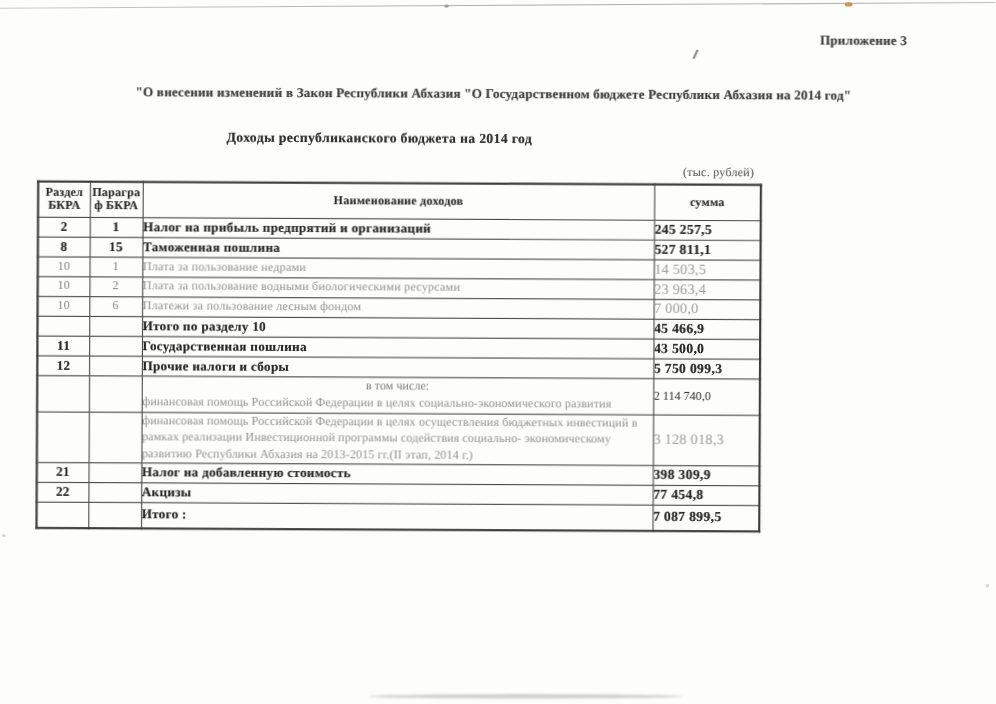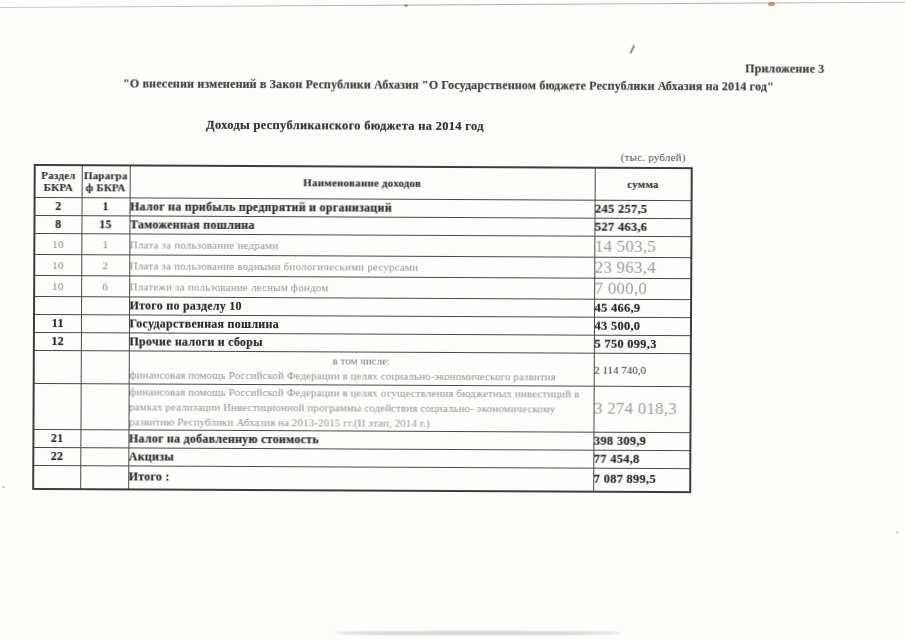--- a/index.html
+++ b/index.html
@@ -32,21 +32,21 @@
   }
   .scan-speck-a{position:absolute;left:2px;top:486px;width:3px;height:2px;background:#bbb;opacity:.7;}
   .scan-speck-b{position:absolute;left:896px;top:531px;width:3px;height:3px;background:#c4c4c4;opacity:.6;}
   
   .annex-line{
     position:absolute;white-space:nowrap;
     font-size:12px;font-weight:bold;color:#3d3d3d;
     letter-spacing:0.15px;
     text-shadow:0 0 .5px rgba(40,40,40,.45);
   }
-  .annex1{left:744px;top:60px;}
+  .annex1{left:744px;top:28px;}
   .annex2{left:597px;top:59px;}
   .annex3{left:122px;top:78px;}
   .doc-title{
     position:absolute;left:205px;top:119px;white-space:nowrap;
     font-size:12.5px;font-weight:bold;color:#2f2f2f;letter-spacing:0.3px;
     text-shadow:0 0 .5px rgba(30,30,30,.5);
   }
   .units-note{
     position:absolute;left:620px;top:150px;white-space:nowrap;
     font-size:11px;color:#4a4a4a;letter-spacing:0.2px;
@@ -71,21 +71,21 @@
     text-shadow:0 0 .4px rgba(50,50,50,.4);
   }
   th.th-par{word-break:break-all;padding:0 2px;border-radius:12px;}
   td.cell-num{text-align:center;white-space:nowrap;}
   td.cell-name{text-align:left;padding-left:8px;white-space:nowrap;}
   td.cell-sum{padding-right:5px;white-space:nowrap;font-size:12px;}
   tr.r-bold td{font-weight:bold;color:#262626;font-size:12px;letter-spacing:0.25px;text-shadow:0 0 .5px rgba(25,25,25,.45);}
   tr.r-bold td.cell-sum{font-size:12.5px;}
   tr.r-gray td{font-weight:normal;color:#929292;font-size:11px;letter-spacing:0.2px;}
   tr.r-gray td.cell-num{color:#828282;margin-left:12px;}
-  tr.r-gray td.cell-sum{color:#9c9c9c;font-size:17px;}
+  tr.r-gray td.cell-sum{color:#9c9c9c;font-size:13px;}
   td.cell-sub{vertical-align:top;padding:3px 8px 0 8px;}
   .subhead-line{text-align:center;color:#7a7a7a;font-size:11px;line-height:15px;white-space:nowrap;}
   .fin-line{text-align:left;color:#929292;font-size:11px;line-height:15px;white-space:nowrap;letter-spacing:0.1px;}
   td.v-bottom{vertical-align:bottom;padding-bottom:3px;margin-left:42px;}
 </style>
 </head>
 <body>
 
 <div class="page">
 
@@ -125,21 +125,21 @@
           <td class="cell-num">2</td>
           <td class="cell-num">1</td>
           <td class="cell-name">Налог на прибыль предпрятий и организаций</td>
           <td class="cell-sum">245 257,5</td>
         </tr>
 
         <tr class="h-std r-bold">
           <td class="cell-num">8</td>
           <td class="cell-num">15</td>
           <td class="cell-name">Таможенная пошлина</td>
-          <td class="cell-sum">527 463,6</td>
+          <td class="cell-sum">527 811,1</td>
         </tr>
 
         <tr class="h-std r-gray">
           <td class="cell-num">10</td>
           <td class="cell-num">1</td>
           <td class="cell-name">Плата за пользование недрами</td>
           <td class="cell-sum">14 503,5</td>
         </tr>
 
         <tr class="h-std r-gray">
@@ -188,21 +188,21 @@
         </tr>
 
         <tr class="h-big r-gray">
           <td class="cell-num"></td>
           <td class="cell-num"></td>
           <td class="cell-sub">
             <div class="fin-line">финансовая помощь Российской Федерации в целях  осуществления бюджетных инвестиций в</div>
             <div class="fin-line">рамках реализации Инвестиционной программы содействия социально- экономическому</div>
             <div class="fin-line">развитию Республики Абхазия на 2013-2015 гг.(II этап, 2014 г.)</div>
           </td>
-          <td class="cell-sum v-bottom">3 274 018,3</td>
+          <td class="cell-sum v-bottom">3 128 018,3</td>
         </tr>
 
         <tr class="h-std r-bold">
           <td class="cell-num">21</td>
           <td class="cell-num"></td>
           <td class="cell-name">Налог на добавленную стоимость</td>
           <td class="cell-sum">398 309,9</td>
         </tr>
 
         <tr class="h-std r-bold">

